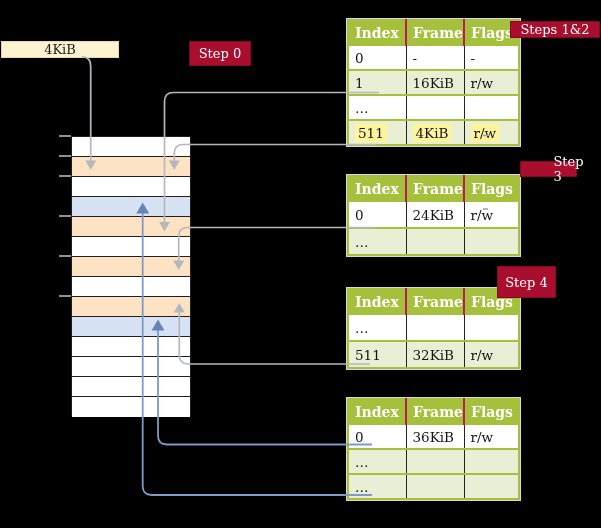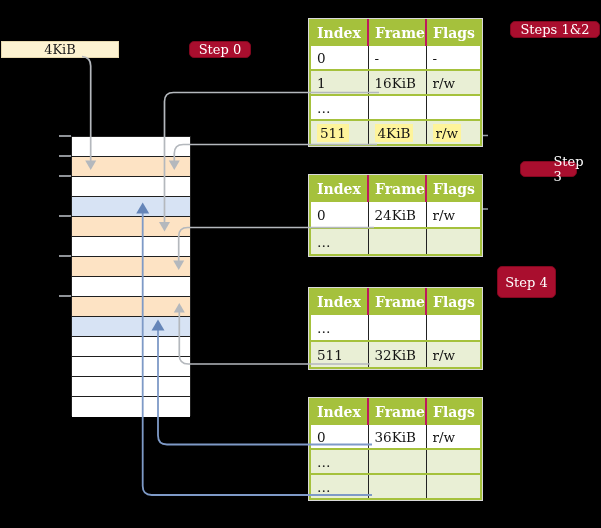--- a/index.html
+++ b/index.html
@@ -8,40 +8,40 @@
     --graya:#b4b8bd; --bluea:#7e9ac7; --blueah:#6585b8; --ink:#1f1f1f; --tick:#8f9398;
   }
   html,body{margin:0;padding:0;background:#000;}
   .stage{position:relative;width:601px;height:528px;overflow:hidden;background:#000;
          font-family:"DejaVu Serif","Liberation Serif",serif;}
   
   .sizebox{position:absolute;left:1px;top:41px;width:118px;height:17px;background:var(--cream);
            border:1px solid #e6d9ae;box-sizing:border-box;color:#1a1a1a;font-size:13px;
            display:flex;align-items:center;justify-content:center;z-index:3;}
   
-  .step{position:absolute;background:var(--red);border:1px solid var(--redborder);border-radius:5px;
+  .step{position:absolute;background:var(--red);border:1px solid var(--redborder);border-radius:0;
         color:#fff;font-size:13px;display:flex;align-items:center;justify-content:center;
         box-sizing:border-box;z-index:3;}
-  .step0 {left:189px;top:41px;width:62px;height:17px;}
+  .step0 {left:189px;top:41px;width:62px;height:25px;}
   .step12{left:510px;top:21px;width:90px;height:17px;}
   .step3 {left:520px;top:161px;width:57px;height:16px;padding-left:40px;}
   .step4 {left:497px;top:266px;width:59px;height:32px;}
   
   .memory{position:absolute;left:71px;top:136px;width:120px;height:280px;box-sizing:border-box;
           border:1px solid var(--ink);background:#fff;z-index:1;}
   .mrow{height:20px;box-sizing:border-box;border-bottom:1px solid var(--ink);}
   .mrow:last-child{border-bottom:none;}
   .mrow.free{background:#fff;}
   .mrow.page-table{background:var(--peach);}
   .mrow.mapped{background:var(--bluerow);}
   .tick{position:absolute;left:59px;width:12px;height:2px;background:var(--tick);z-index:1;}
   
   .tbl{position:absolute;left:309px;z-index:2;}
   table{border-collapse:collapse;border:2px solid var(--green);background:#fff;
-        box-shadow:0 0 0 1px rgba(255,255,255,.85);}
+        box-shadow:0 0 0 1px rgba(255,255,255,.85);margin-left:38px;}
   th{background:var(--green);color:#fff;font-weight:bold;font-size:14px;text-align:left;
      padding:0 0 0 6px;height:23px;}
   th + th{border-left:2px solid #be185d;}
   td{font-size:13.5px;color:#141414;padding:0 0 0 6px;height:23px;border-top:2px solid var(--green);
      vertical-align:middle;}
   td + td{border-left:1px solid #222;}
   .tall td{height:25px;}
   tr.shaded{background:var(--ltgreen);}
   .hl{background:var(--yellow);padding:1px 3px;}
   .t1{top:19px;} .t2{top:175px;} .t3{top:288px;} .t4{top:398px;}

